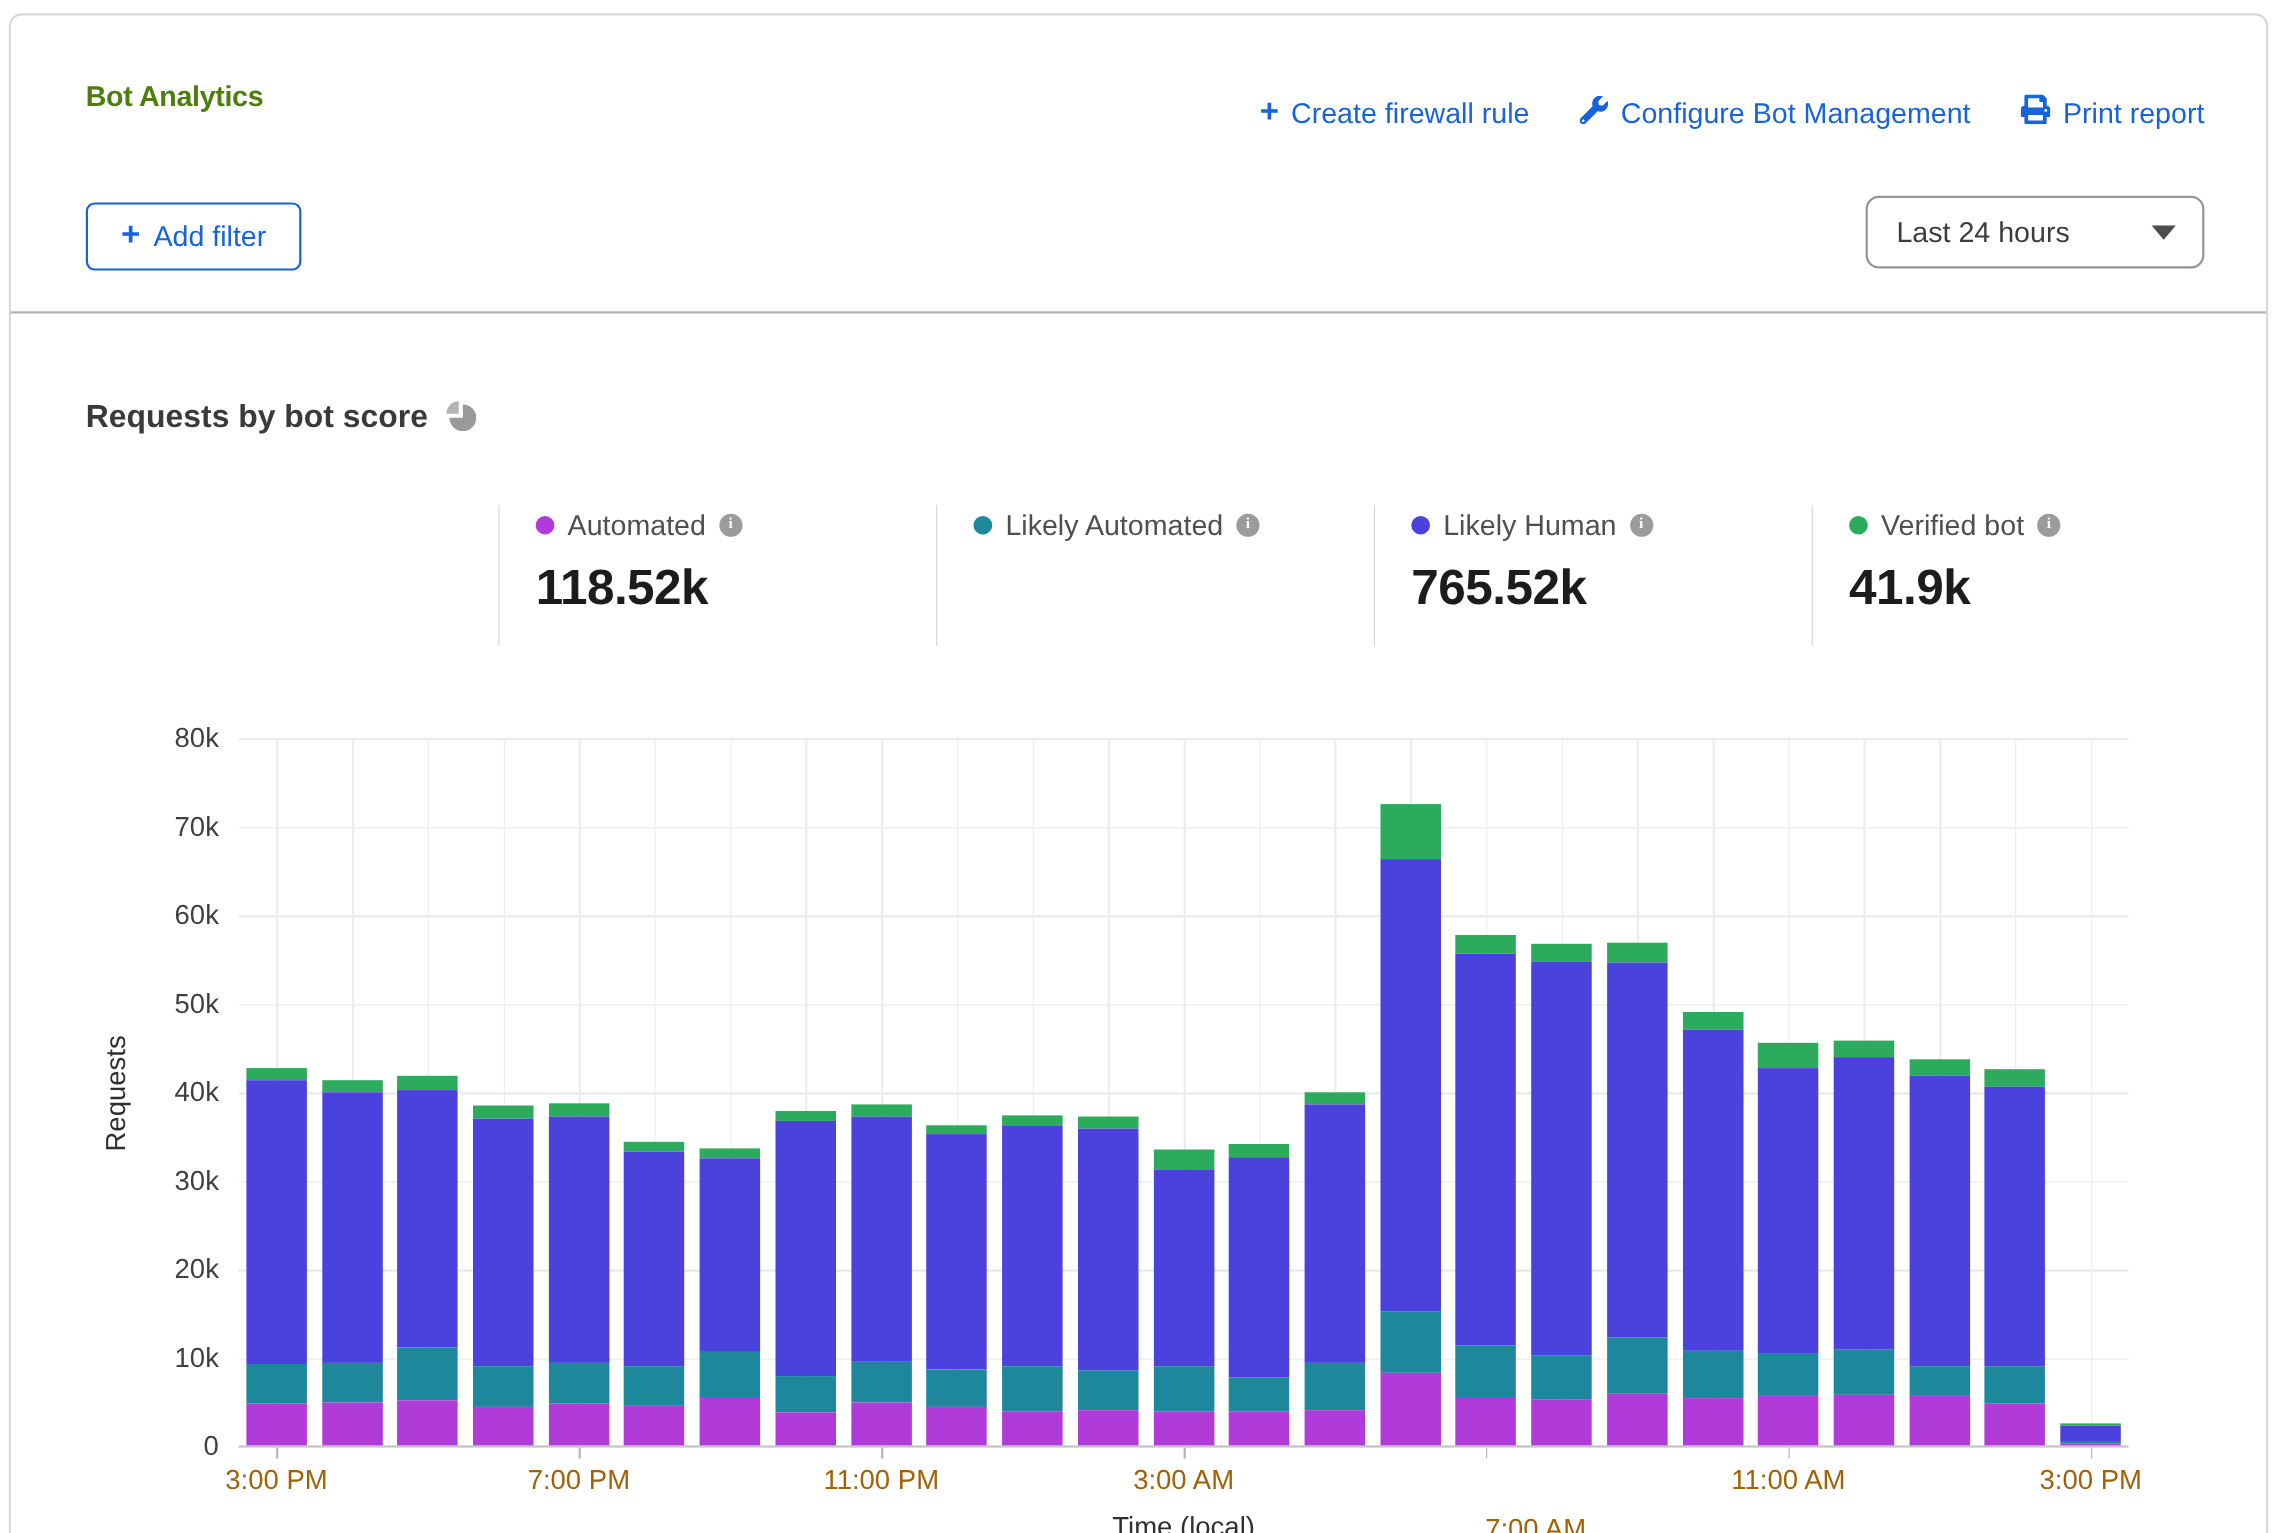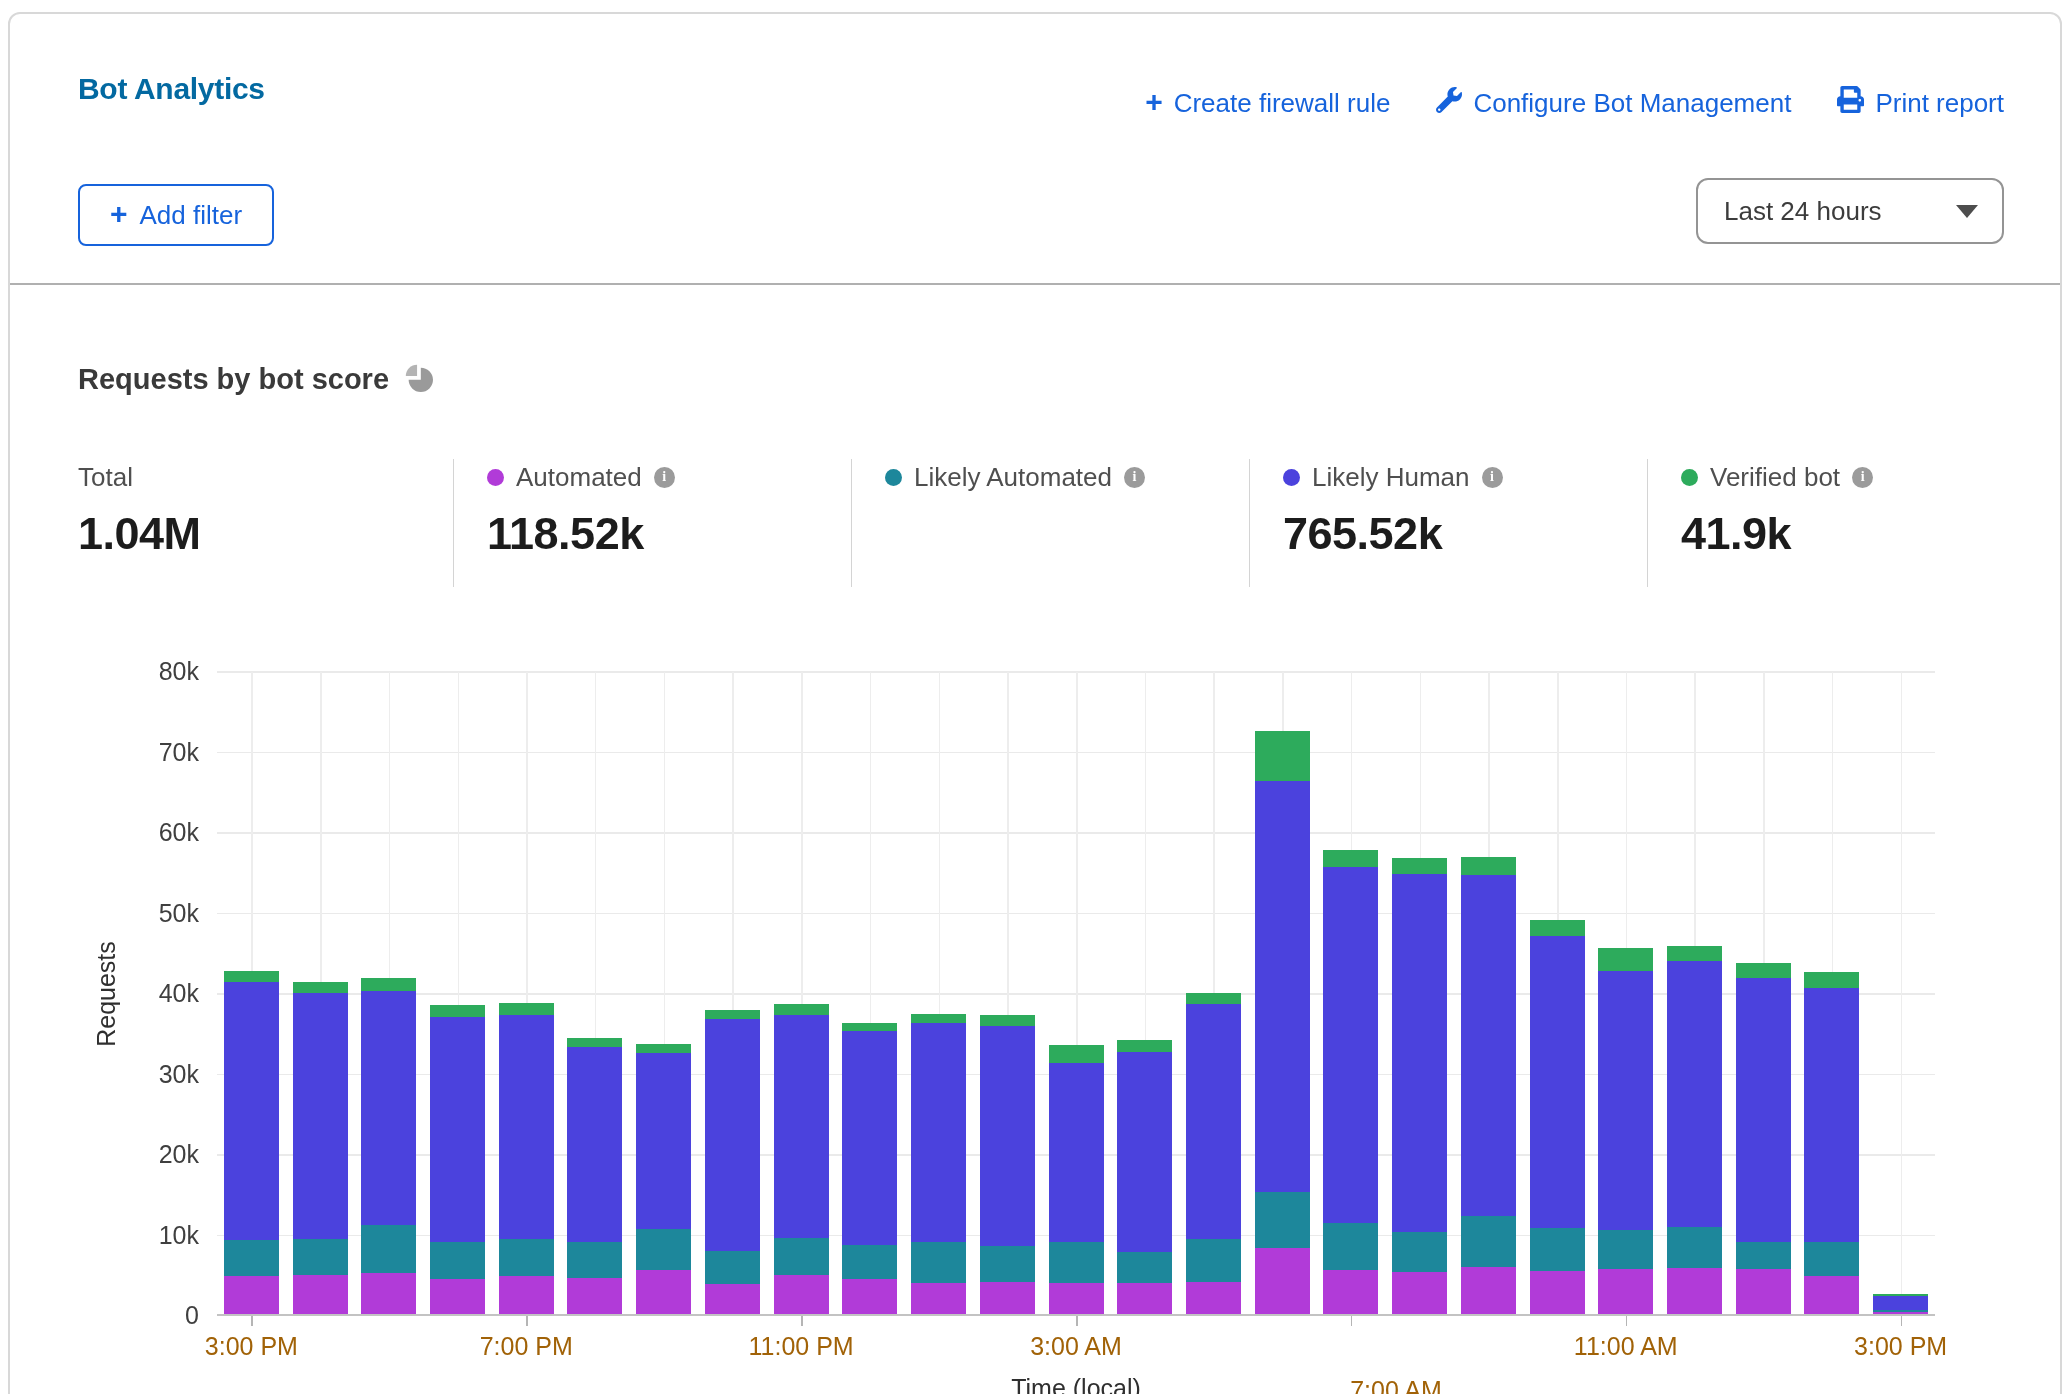--- a/index.html
+++ b/index.html
@@ -2,22 +2,22 @@
 <html><head>
 <meta charset="utf-8">
 <style>
   * { margin:0; padding:0; box-sizing:border-box; }
   html,body { width:2070px; height:1394px; background:#ffffff; overflow:hidden;
               font-family:"Liberation Sans", sans-serif; }
   .card { position:absolute; left:8px; top:12px; width:2054px; height:1420px;
           border:2px solid #d8d8d8; border-radius:12px; background:#fff; }
   
   .hdr { position:relative; height:271px; }
-  .page-title { position:absolute; left:68px; top:58px; font-size:30px; font-weight:700;
-                color:#0369a1; letter-spacing:-0.3px; }
+  .page-title { position:absolute; left:68px; top:58px; font-size:26px; font-weight:700;
+                color:#4d7c0f; letter-spacing:-0.3px; }
   .hdr-links { position:absolute; right:56px; top:72px; display:flex; align-items:center; gap:46px; }
   .hlink { display:flex; align-items:center; gap:11px; color:#1663dc; font-size:26px;
            cursor:pointer; text-decoration:none; }
   .plus-glyph { font-size:30px; font-weight:700; line-height:1; position:relative; top:-1px; }
   .hlink svg { fill:#1663dc; }
   .add-filter { position:absolute; left:68px; top:170px; width:196px; height:62px;
                 border:2px solid #1663dc; border-radius:8px; color:#1663dc; font-size:26px;
                 background:#fff; display:flex; align-items:center; justify-content:center; gap:12px;
                 cursor:pointer; }
   .time-range { position:absolute; right:56px; top:164px; width:308px; height:66px;
@@ -102,26 +102,20 @@
     <span class="sect-title">Requests by bot score</span>
     <span>
       <svg width="30" height="30" viewBox="0 0 32 32">
         <path fill="#9a9a9a" d="M19 6 A 13 13 0 1 1 6 19 L 19 19 Z"></path>
         <path fill="#b4b4b4" d="M15 3 A 12 12 0 0 0 3 15 L 15 15 Z"></path>
       </svg>
     </span>
   </div>
 
   <div class="stats">
-    <div class="stat-col" style="left:68px">
-      <div class="stat-label-row">
-          <span>Total</span>
-        </div>
-      <div class="stat-value">1.04M</div>
-    </div>
 
     <div class="stat-div" style="left:443px"></div>
     <div class="stat-col" style="left:477px">
       <div class="stat-label-row">
         <span class="dot" style="background: rgb(177, 59, 216);"></span>
         <span>Automated</span>
         <span class="info">i</span>
       </div>
       <div class="stat-value">118.52k</div>
     </div>

